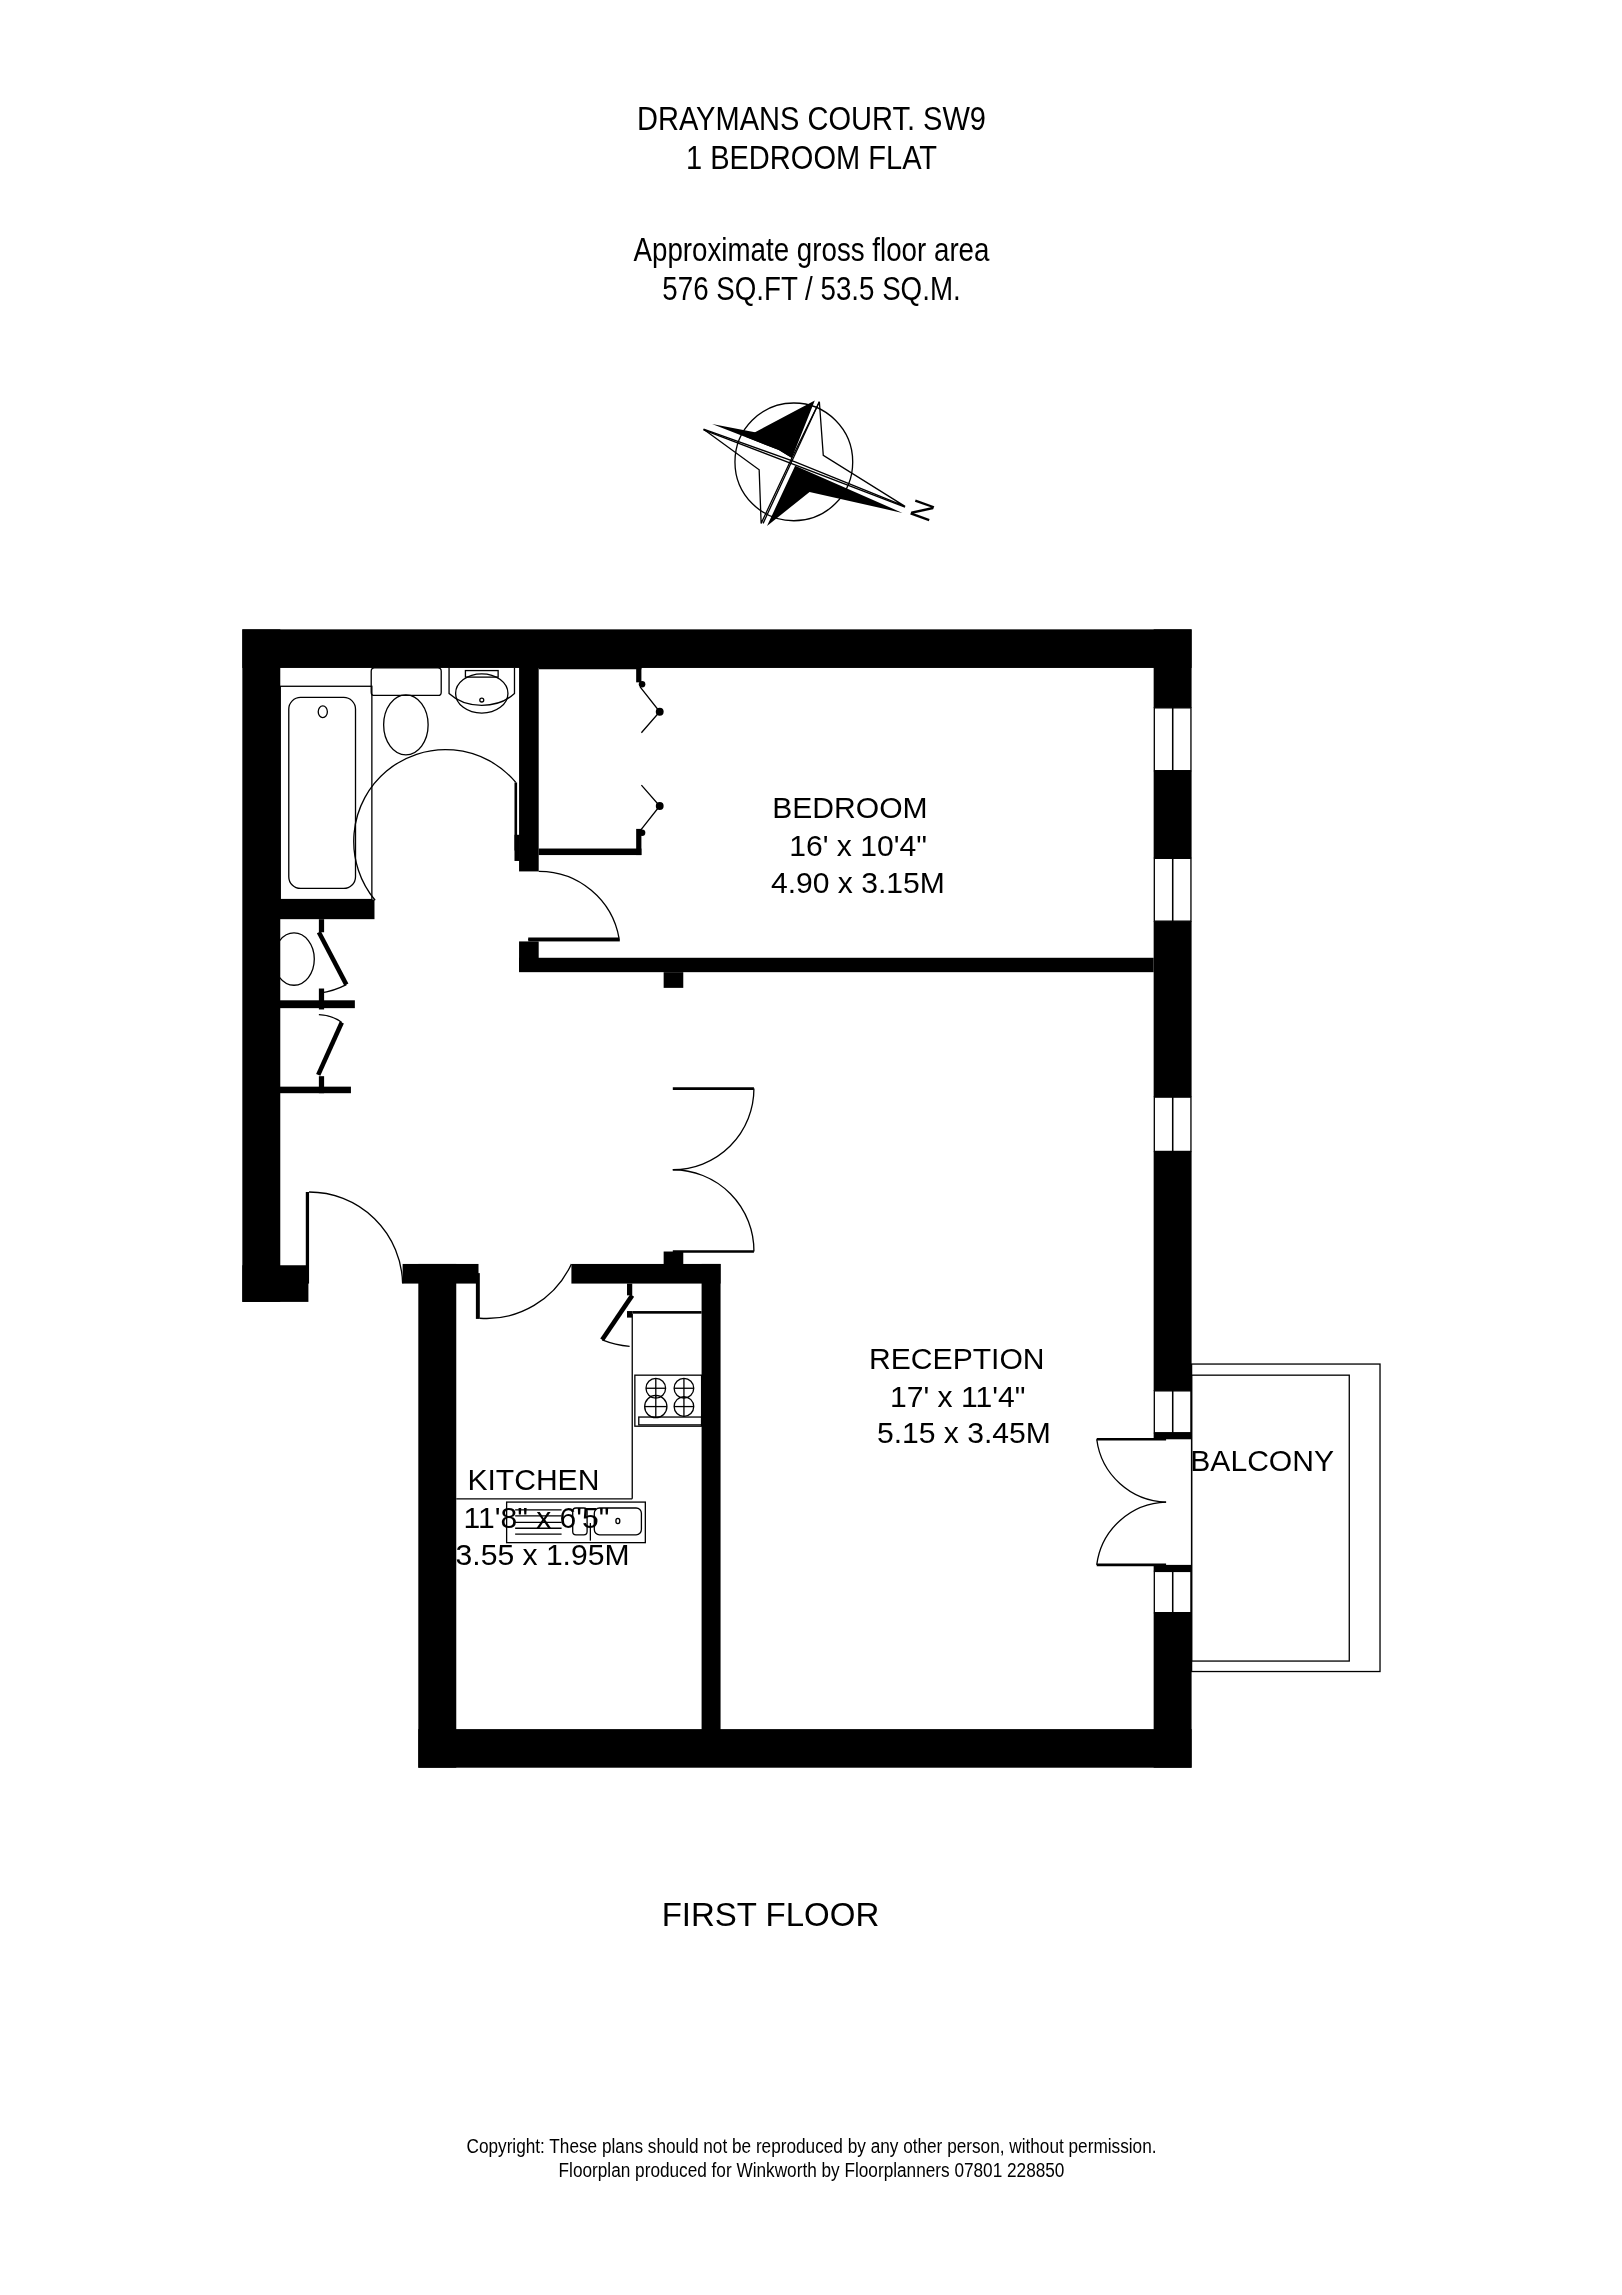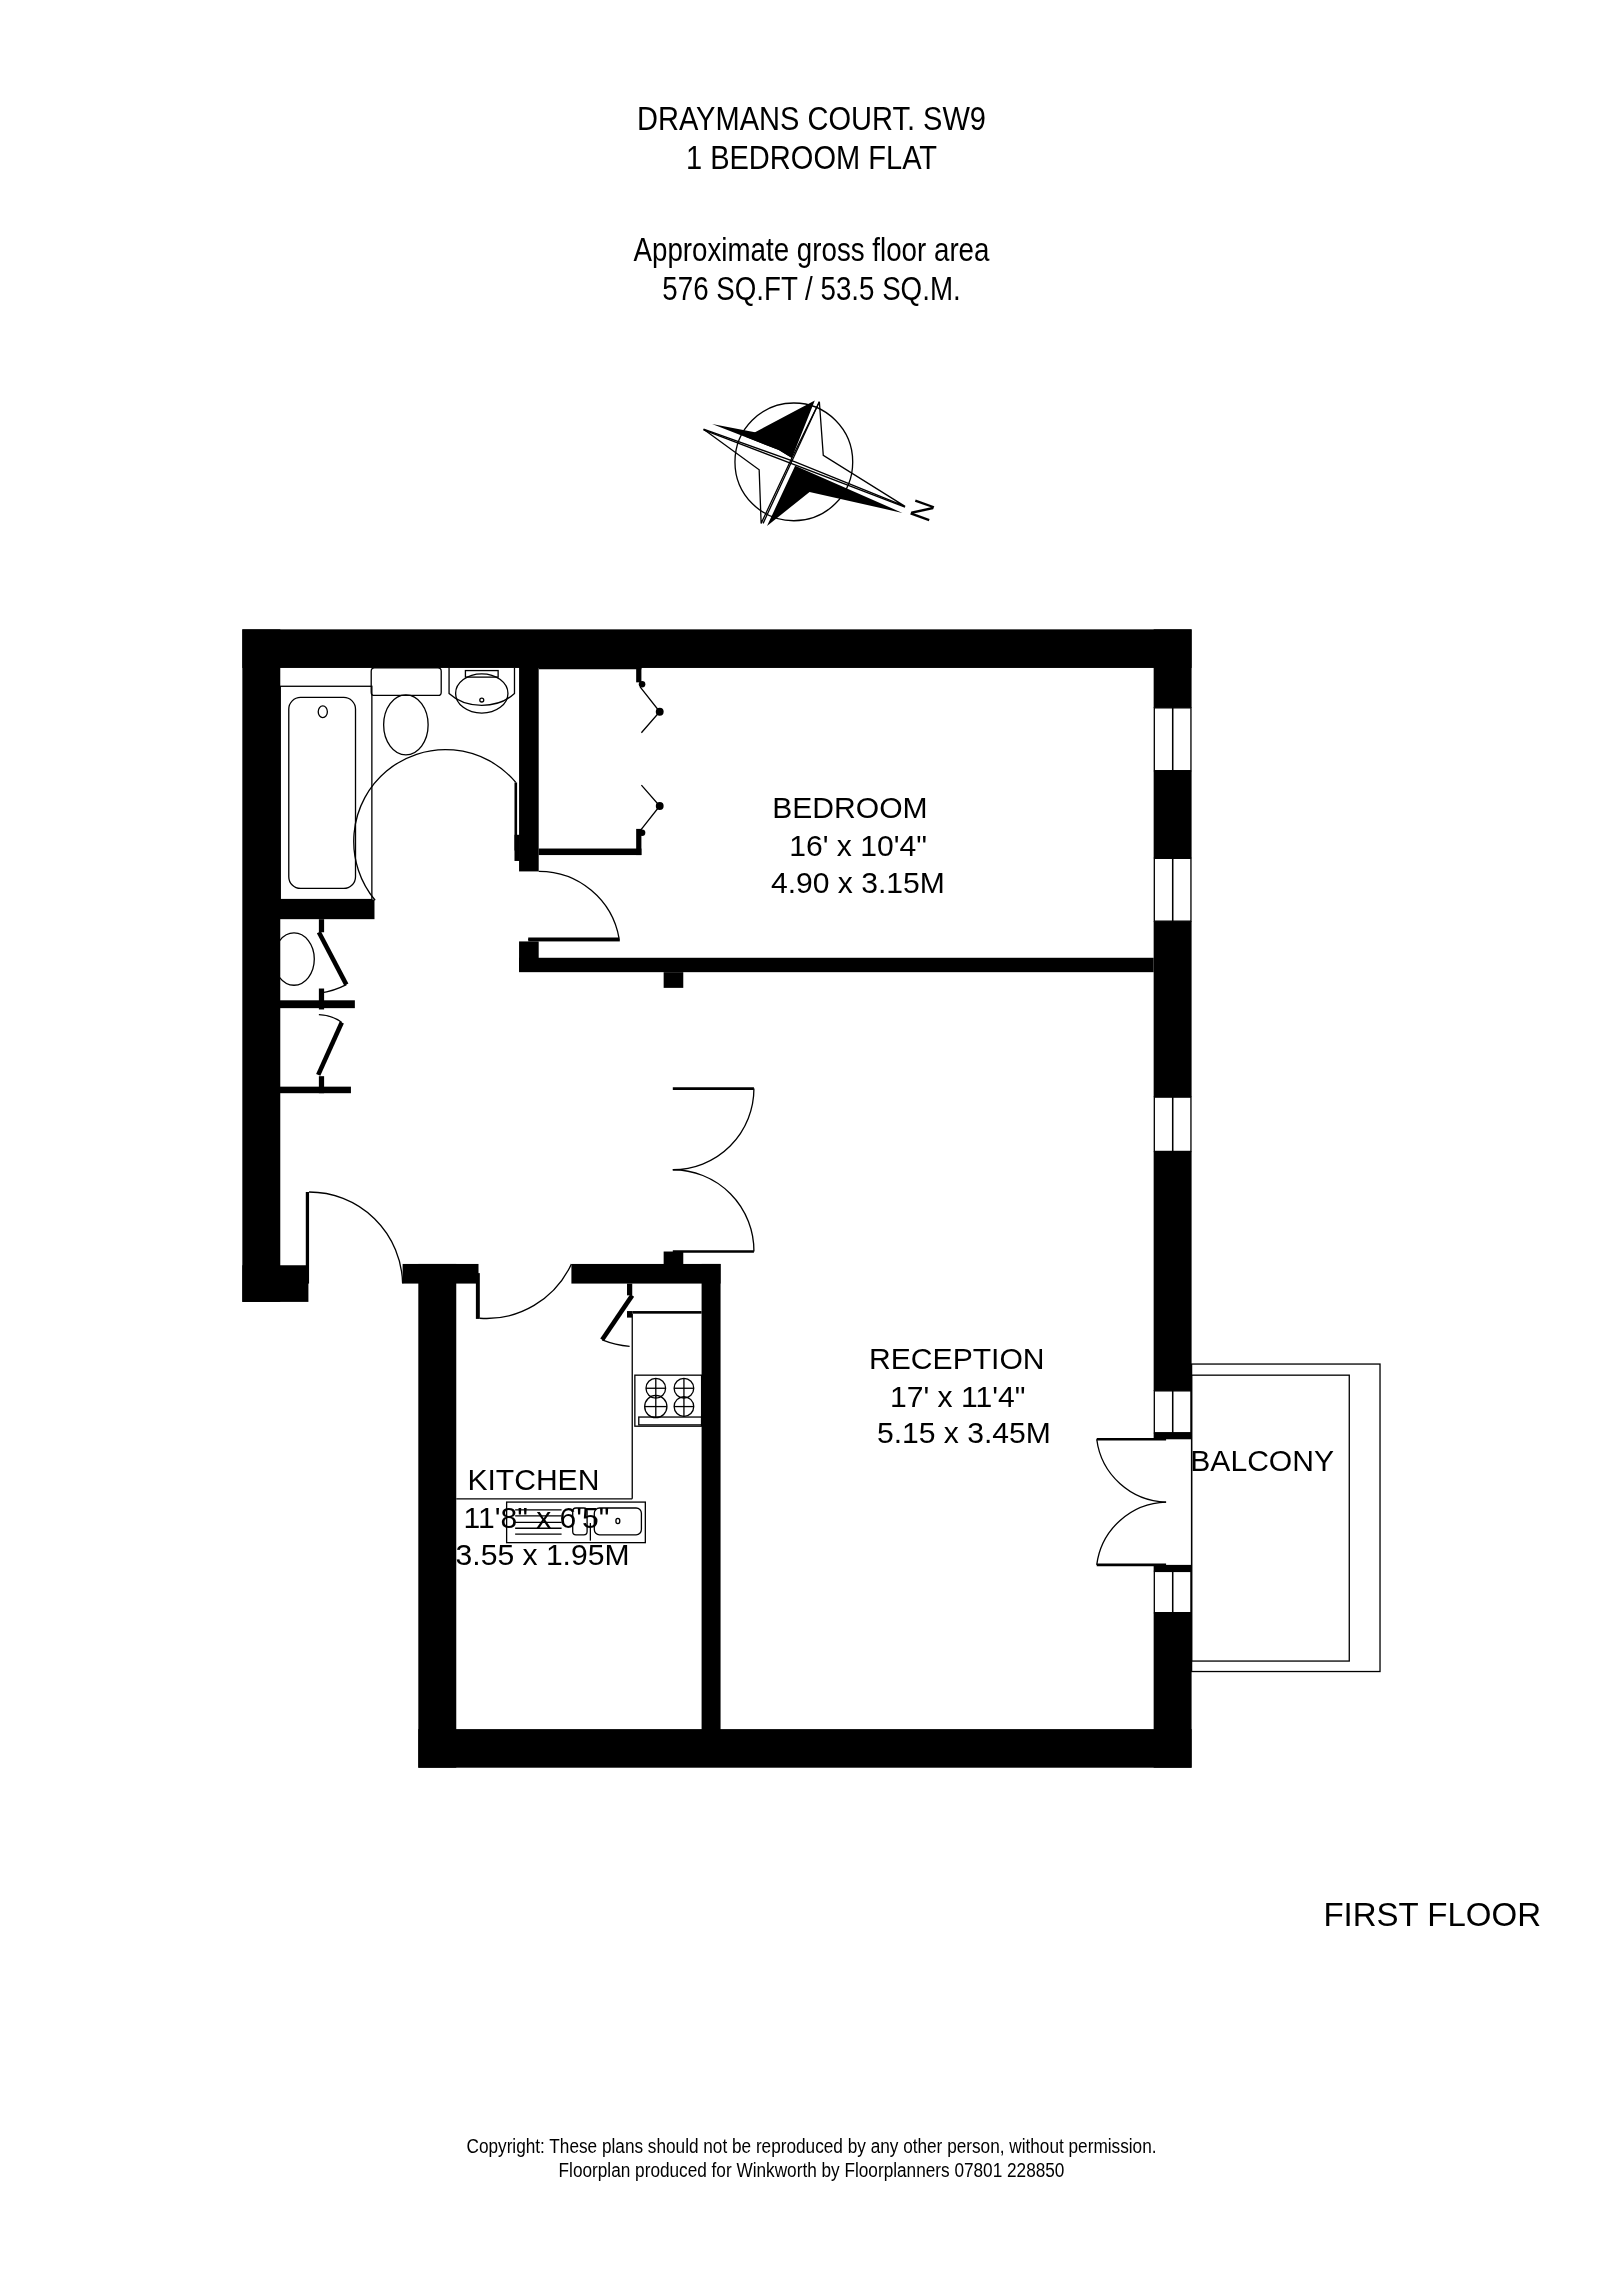--- a/index.html
+++ b/index.html
@@ -1,20 +1,20 @@
 <!DOCTYPE html>
 <html style="font-size:10.5px"><head>
 <meta charset="utf-8">
 <style>
   html, body { margin: 0; padding: 0; background: #ffffff; }
   body { width: 1623px; height: 2295px; position: relative; overflow: hidden; font-family: "Liberation Sans", sans-serif; color: #000; }
   .hdr { position: absolute; left: 0; width: 1623px; text-align: center; font-family: "Liberation Sans", sans-serif; }
   .hdr-title { top: 99px; font-size: 33px; line-height: 39px; transform: scaleX(0.88); }
   .hdr-area { top: 230px; font-size: 33px; line-height: 39px; transform: scaleX(0.84); }
-  .floor-label { position: absolute; left: 0; width: 1541px; top: 1896px; text-align: right; font-size: 33px; }
+  .floor-label { position: absolute; left: 0; width: 1541px; top: 1896px; text-align: center; font-size: 33px; }
   .footer { position: absolute; left: 0; width: 1623px; top: 2135px; text-align: center; font-size: 20px; line-height: 23.6px; transform: scaleX(0.86); }
   svg.plan { position: absolute; left: 0; top: 0; }
   .room-label { font-family: "Liberation Sans", sans-serif; font-size: 46px; fill: #000; }
   .wall { fill: #000; }
   .thin { fill: none; stroke: #000; stroke-width: 2; }
   .med { fill: none; stroke: #000; stroke-width: 4; }
   .leaf { stroke: #000; stroke-width: 7; }
 </style>
 </head>
 <body>

